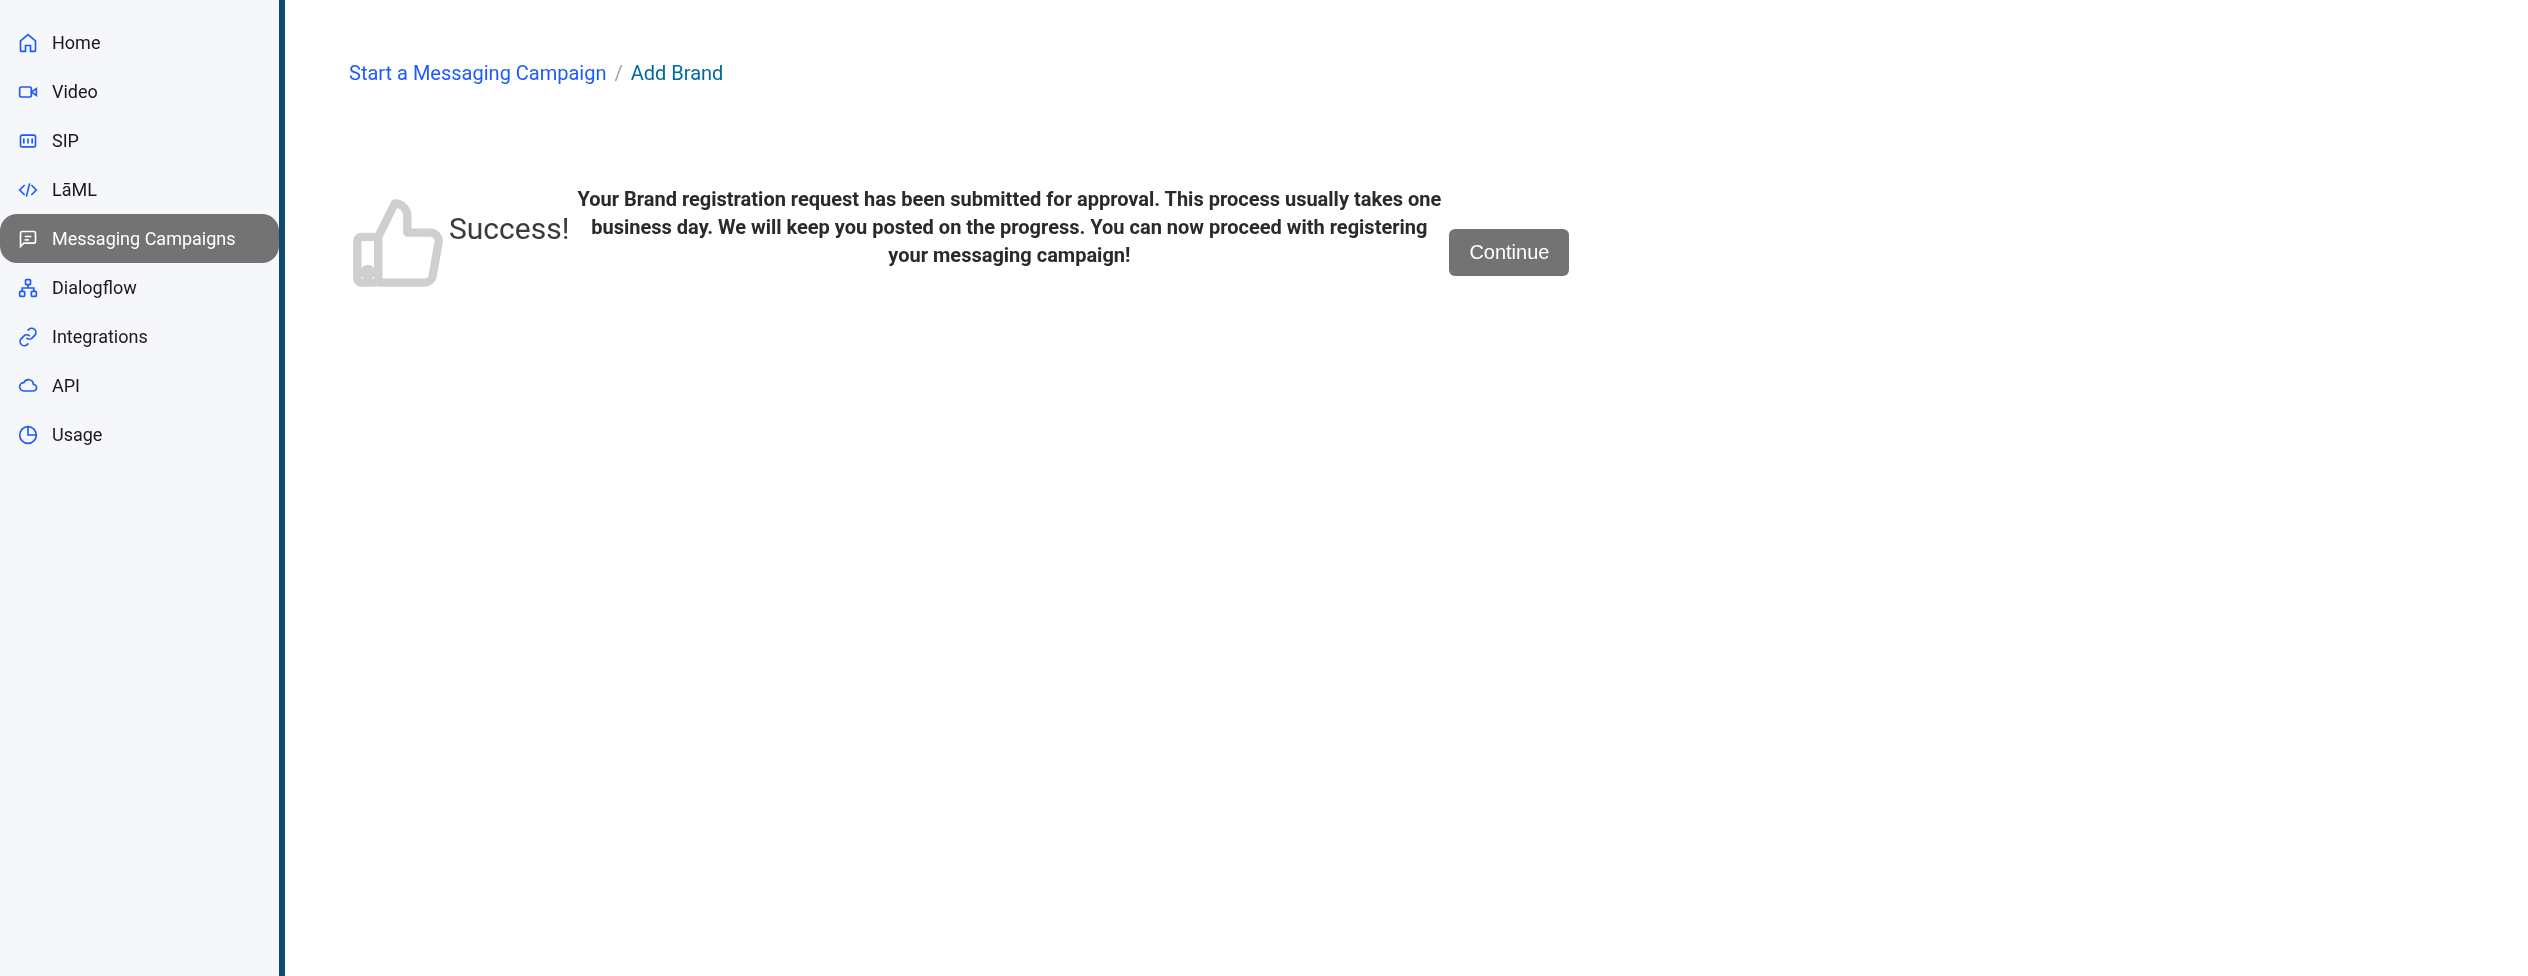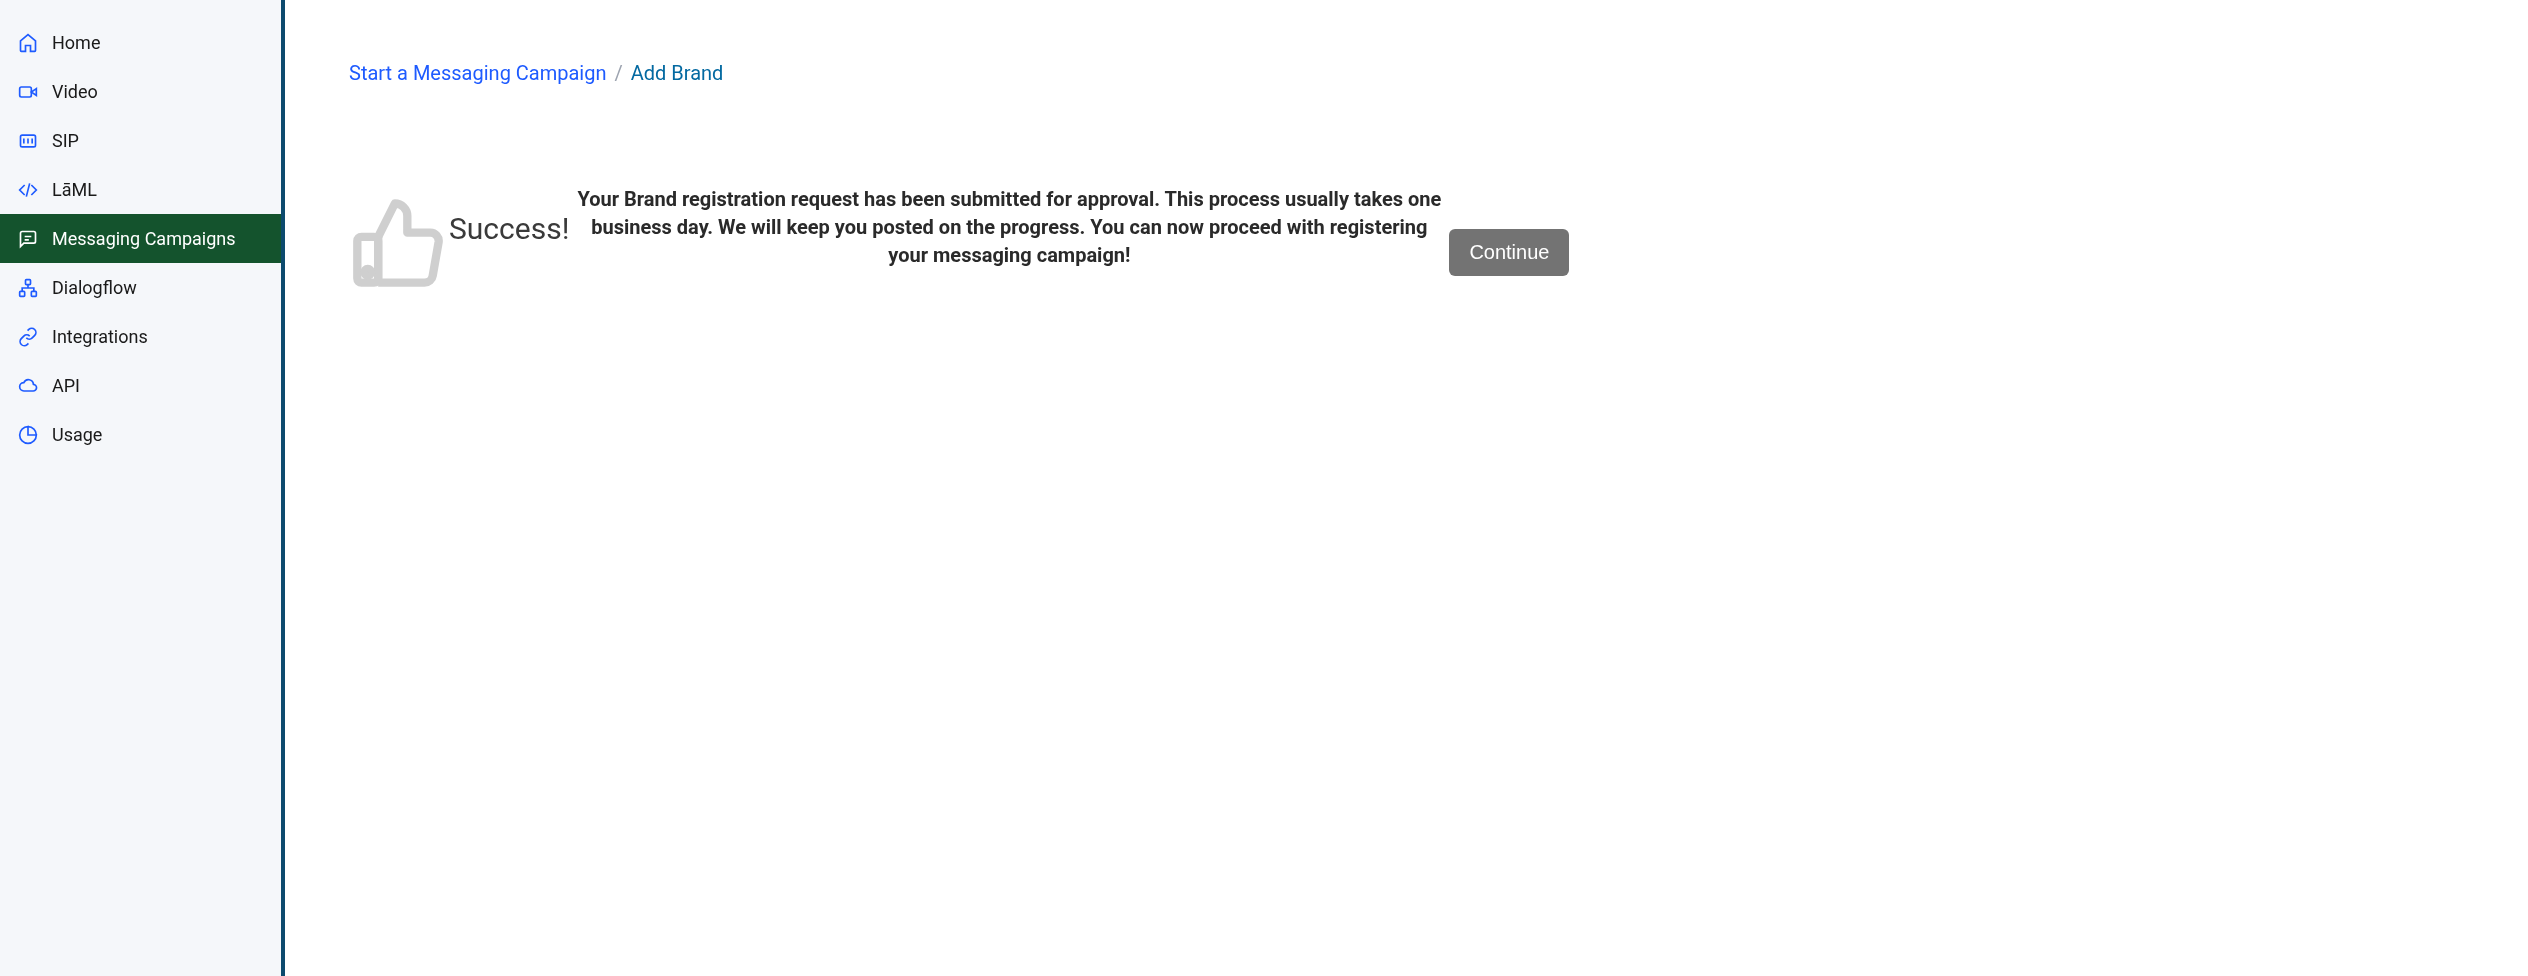--- a/index.html
+++ b/index.html
@@ -11,43 +11,44 @@
     height: 976px;
     overflow: hidden;
   }
   .app {
     display: flex;
     height: 100%;
   }
   .sidebar {
     width: 285px;
     background: #f5f7fa;
-    border-right: 4px solid #0c4a6e;
+    border-right: 6px solid #0c4a6e;
     padding-top: 18px;
   }
   .sidebar-item {
     display: flex;
     align-items: center;
     gap: 14px;
     padding: 14px 18px;
     font-size: 18px;
     color: #1a1a1a;
     cursor: pointer;
   }
   .sidebar-item .icon {
     width: 20px;
     height: 20px;
     display: inline-flex;
     align-items: center;
     justify-content: center;
     color: #1e5bff;
   }
   .sidebar-item.active {
-    background: #14532d;
+    background: #737373;
     color: #fff;
+    border-radius: 17px;
   }
   .sidebar-item.active .icon {
     color: #fff;
   }
   .main {
     flex: 1;
     padding: 38px 64px;
     margin-top: 23px;
   }
   .breadcrumb {

